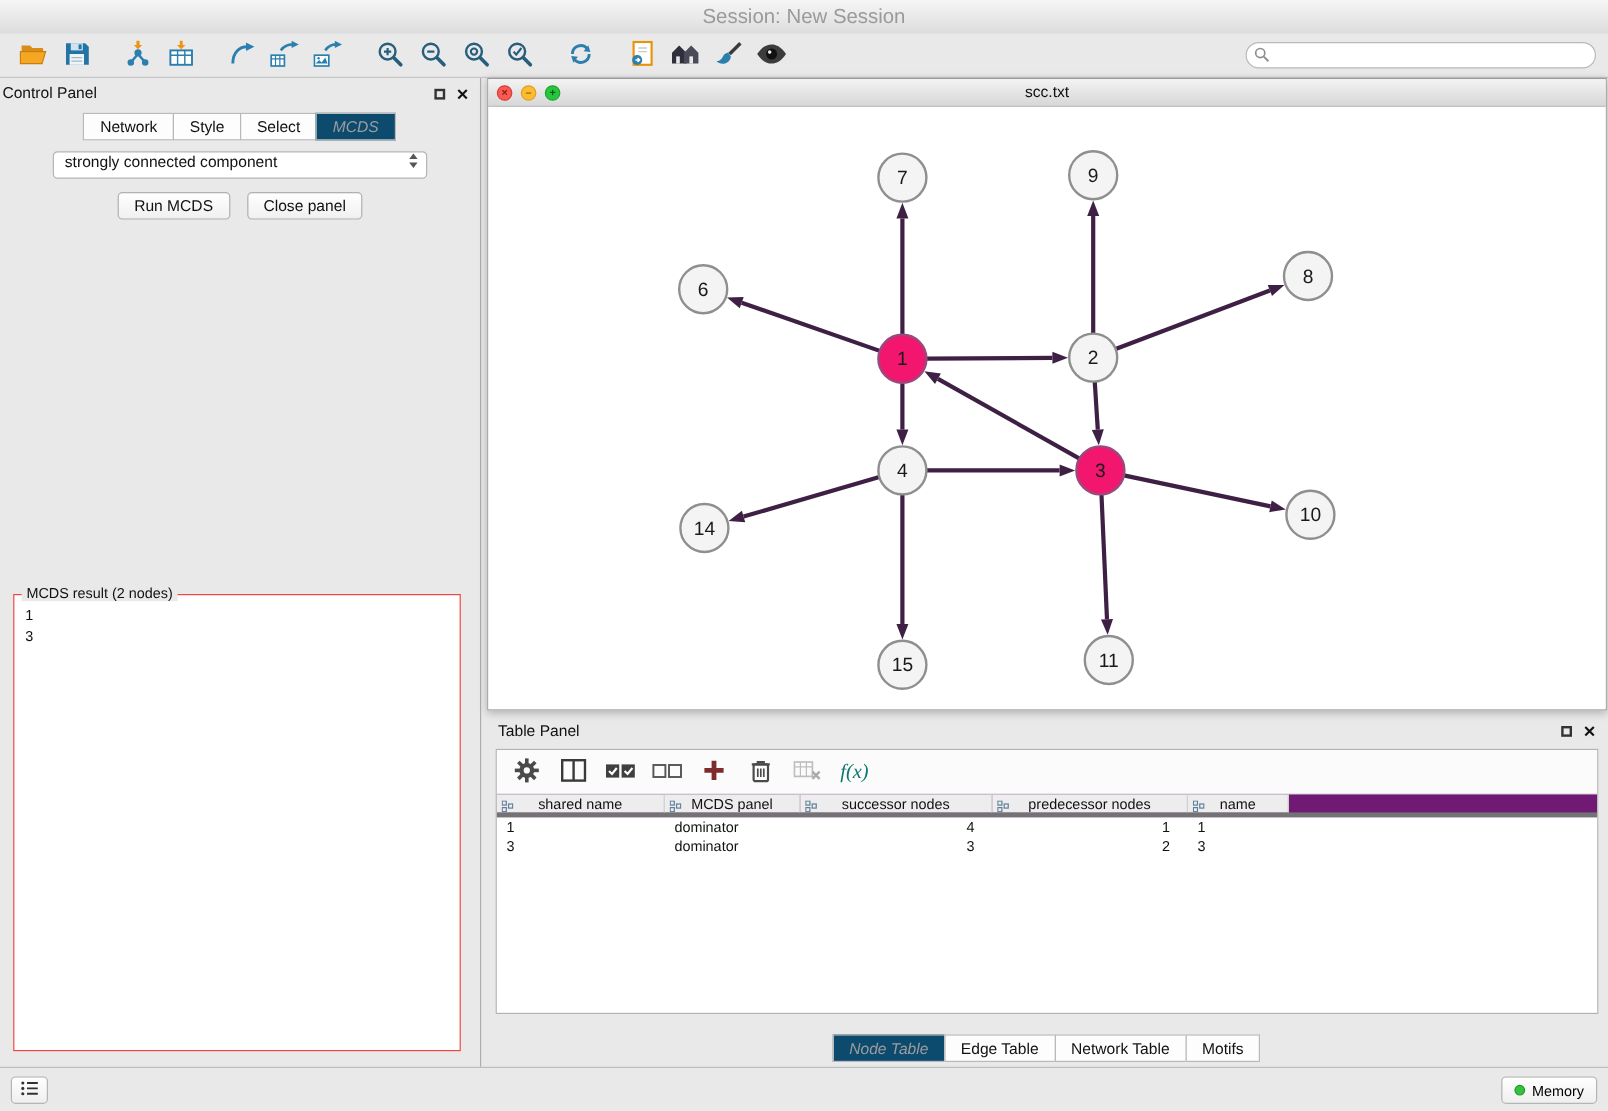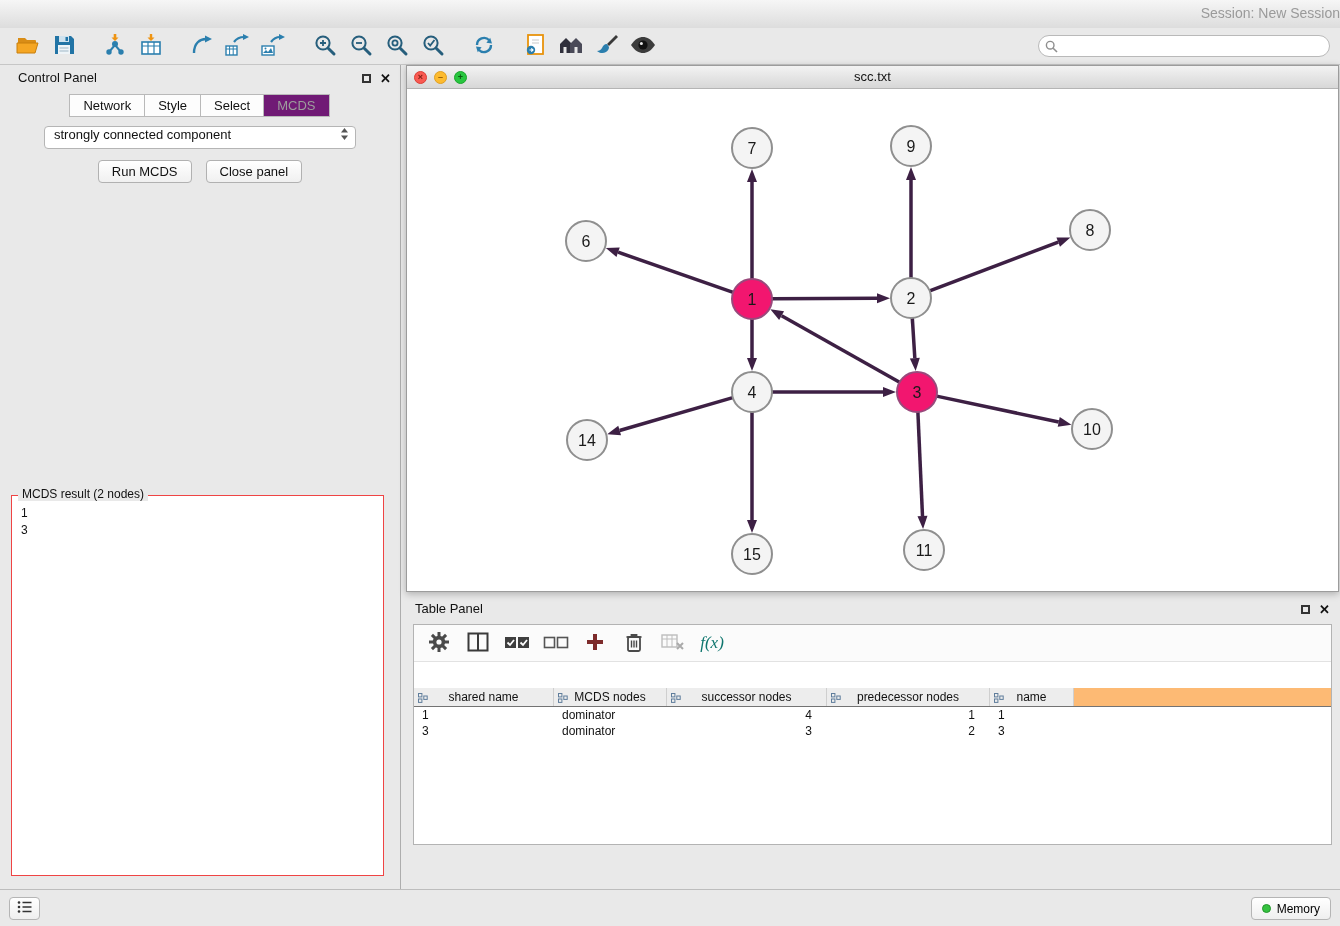--- a/index.html
+++ b/index.html
@@ -1,38 +1,38 @@
 <!DOCTYPE html>
 <html><head>
 <meta charset="utf-8">
 <style>
   *{box-sizing:border-box;margin:0;padding:0;}
   html,body{width:1340px;height:926px;}
   body{position:relative;background:#e9e9e9;font-family:"Liberation Sans",sans-serif;overflow:hidden;color:#111;}
 
   
-  .titlebar{position:absolute;top:0;left:0;right:0;height:32px;background:linear-gradient(#f6f6f6,#dadada);border-bottom:1px solid #b4b4b4;text-align:right;line-height:27px;font-size:14px;color:#9a9a9a;}
+  .titlebar{position:absolute;top:0;left:0;right:0;height:32px;background:linear-gradient(#f6f6f6,#dadada);border-bottom:1px solid #b4b4b4;text-align:center;line-height:27px;font-size:17px;color:#9a9a9a;}
 
   
   .toolbar{position:absolute;top:28px;left:0;right:0;height:37px;display:flex;align-items:center;padding:0 10px;border-bottom:1px solid #c6c6c6;background:#e9e9e9;}
   .tbtn{border:none;background:transparent;width:36px;height:30px;display:flex;align-items:center;justify-content:center;padding:0;cursor:default;}
   .tb-gap{width:15px;flex:0 0 auto;}
   .search-wrap{margin-left:auto;position:relative;width:292px;height:22px;flex:0 0 auto;}
   .search-wrap input{width:100%;height:100%;border:1px solid #b9b9b9;border-radius:11px;background:#fff;padding:0 8px 0 24px;font-size:12px;outline:none;font-family:inherit;}
   .search-icon{position:absolute;left:7px;top:4px;pointer-events:none;}
 
   
   .control-panel{position:absolute;top:65px;left:0;width:401px;height:824px;background:#e9e9e9;border-right:1px solid #adadad;}
-  .cp-header{height:26px;line-height:26px;padding:0 18px;font-size:13px;position:relative;}
+  .cp-header{height:26px;line-height:26px;padding:0 2px;font-size:13px;position:relative;}
   .panel-icons{position:absolute;right:9px;top:0;height:26px;display:flex;align-items:center;gap:9px;}
   .float-sq{width:9px;height:9px;border:2px solid #333;display:inline-block;}
   .close-x{font-size:13px;font-weight:bold;color:#111;line-height:1;}
   .cp-tabs{text-align:center;margin-top:3px;}
   .seg-tab{display:inline-block;padding:3px 13px;font-size:13px;background:#fdfdfd;border:1px solid #b9b9b9;margin-left:-1px;color:#111;cursor:default;}
-  .seg-tab.active{background:#701a75;color:#9d9d9d;}
+  .seg-tab.active{background:#0c4a6e;color:#9d9d9d;font-style:italic;}
   .opt-label{text-align:center;font-size:13px;margin-top:24px;}
   .criterion-select{width:312px;height:23px;margin:9px auto 0;background:#fff;border:1px solid #b5b5b5;border-radius:4px;display:flex;align-items:flex-start;padding:0 6px 0 9px;font-size:13px;}
   .criterion-select .grow{flex:1;}
   .cp-buttons{margin-top:11px;display:flex;justify-content:center;gap:14px;}
   .mbtn{font-size:13px;padding:3px 13px;background:linear-gradient(#ffffff,#f0f0f0);border:1px solid #b1b1b1;border-radius:4px;color:#111;font-family:inherit;}
   .result-box{position:absolute;left:11px;right:16px;top:430px;bottom:13px;border:1px solid #ef4444;background:#fff;}
   .result-legend{position:absolute;top:-9px;left:6px;background:#e9e9e9;padding:0 4px;font-size:12px;}
   .result-lines{padding:9px 0 0 9px;font-size:12px;line-height:17px;}
 
   
@@ -44,21 +44,21 @@
   .tl-green{left:47px;background:#28c63f;border:1px solid #1aa52c;color:#0b5c14;}
   #graph-svg{display:block;width:931px;height:502px;background:#fff;}
 
   
   .table-panel{position:absolute;left:406px;top:596px;width:933px;height:293px;}
   .tp-header{height:26px;line-height:26px;padding:0 9px;font-size:13px;position:relative;}
   .tp-body{position:absolute;top:28px;left:7px;right:7px;height:221px;background:#fff;border:1px solid #b3b3b3;overflow:hidden;}
   .tp-toolbar{height:37px;display:flex;align-items:center;gap:13px;padding:0 12px;background:#fbfbfb;border-bottom:1px solid #e2e2e2;}
   .tp-tool{border:none;background:none;display:flex;align-items:center;justify-content:center;min-width:26px;height:26px;padding:0;cursor:default;}
   .fx{font-family:"Liberation Serif",serif;font-style:italic;font-size:17px;color:#0f766e;}
-  .tbl-header{display:flex;height:19px;background:#fdba74;border-bottom:1px solid #737373;font-size:12px;margin-top:26px;}
+  .tbl-header{display:flex;height:19px;background:#701a75;border-bottom:4px solid #737373;font-size:12px;}
   .th{display:flex;align-items:center;justify-content:center;position:relative;border-right:1px solid #cfcfcf;background:#ededed;}
   .th .hicon{position:absolute;left:4px;top:4px;}
   .c0{width:140px}.c1{width:113px}.c2{width:160px}.c3{width:163px}.c4{width:84px}
   .tr{display:flex;height:16px;font-size:12px;align-items:center;}
   .td{padding:0 8px;overflow:hidden;white-space:nowrap;}
   .td.num{text-align:right;padding-right:15px;}
   .tp-tabs{position:absolute;bottom:4px;left:0;right:0;text-align:center;}
 
   
   .statusbar{position:absolute;left:0;right:0;bottom:0;height:37px;border-top:1px solid #bdbdbd;background:#e9e9e9;}
@@ -397,21 +397,21 @@
               <rect x="0.5" y="6" width="3.4" height="3.4" fill="none" stroke="#5f7d9c"></rect>
             </svg></span>
           <span>shared name</span>
         </div>
       <div class="th c1">
           <span class="hicon"><svg width="10" height="10" viewBox="0 0 10 10">
               <rect x="0.5" y="0.5" width="3.4" height="3.4" fill="none" stroke="#5f7d9c"></rect>
               <rect x="5.8" y="3" width="3.4" height="3.4" fill="none" stroke="#5f7d9c"></rect>
               <rect x="0.5" y="6" width="3.4" height="3.4" fill="none" stroke="#5f7d9c"></rect>
             </svg></span>
-          <span>MCDS nodes</span>
+          <span>MCDS panel</span>
         </div>
       <div class="th c2">
           <span class="hicon"><svg width="10" height="10" viewBox="0 0 10 10">
               <rect x="0.5" y="0.5" width="3.4" height="3.4" fill="none" stroke="#5f7d9c"></rect>
               <rect x="5.8" y="3" width="3.4" height="3.4" fill="none" stroke="#5f7d9c"></rect>
               <rect x="0.5" y="6" width="3.4" height="3.4" fill="none" stroke="#5f7d9c"></rect>
             </svg></span>
           <span>successor nodes</span>
         </div>
       <div class="th c3">
@@ -439,20 +439,23 @@
       <div class="td c4">1</div>
     </div>
     <div class="tr">
       <div class="td c0">3</div>
       <div class="td c1">dominator</div>
       <div class="td c2 num">3</div>
       <div class="td c3 num">2</div>
       <div class="td c4">3</div>
     </div>
   </div>
+  <div class="tp-tabs">
+    <span class="seg-tab active">Node Table</span><span class="seg-tab">Edge Table</span><span class="seg-tab">Network Table</span><span class="seg-tab">Motifs</span>
+  </div>
 </div>
 
 <div class="statusbar">
   <button class="list-btn">
       <span><svg width="16" height="14" viewBox="0 0 16 14">
           <circle cx="2" cy="2.5" r="1.3" fill="#333"></circle>
           <circle cx="2" cy="7" r="1.3" fill="#333"></circle>
           <circle cx="2" cy="11.5" r="1.3" fill="#333"></circle>
           <path d="M5.5 2.5h9M5.5 7h9M5.5 11.5h9" stroke="#333" stroke-width="1.6"></path>
         </svg></span>

